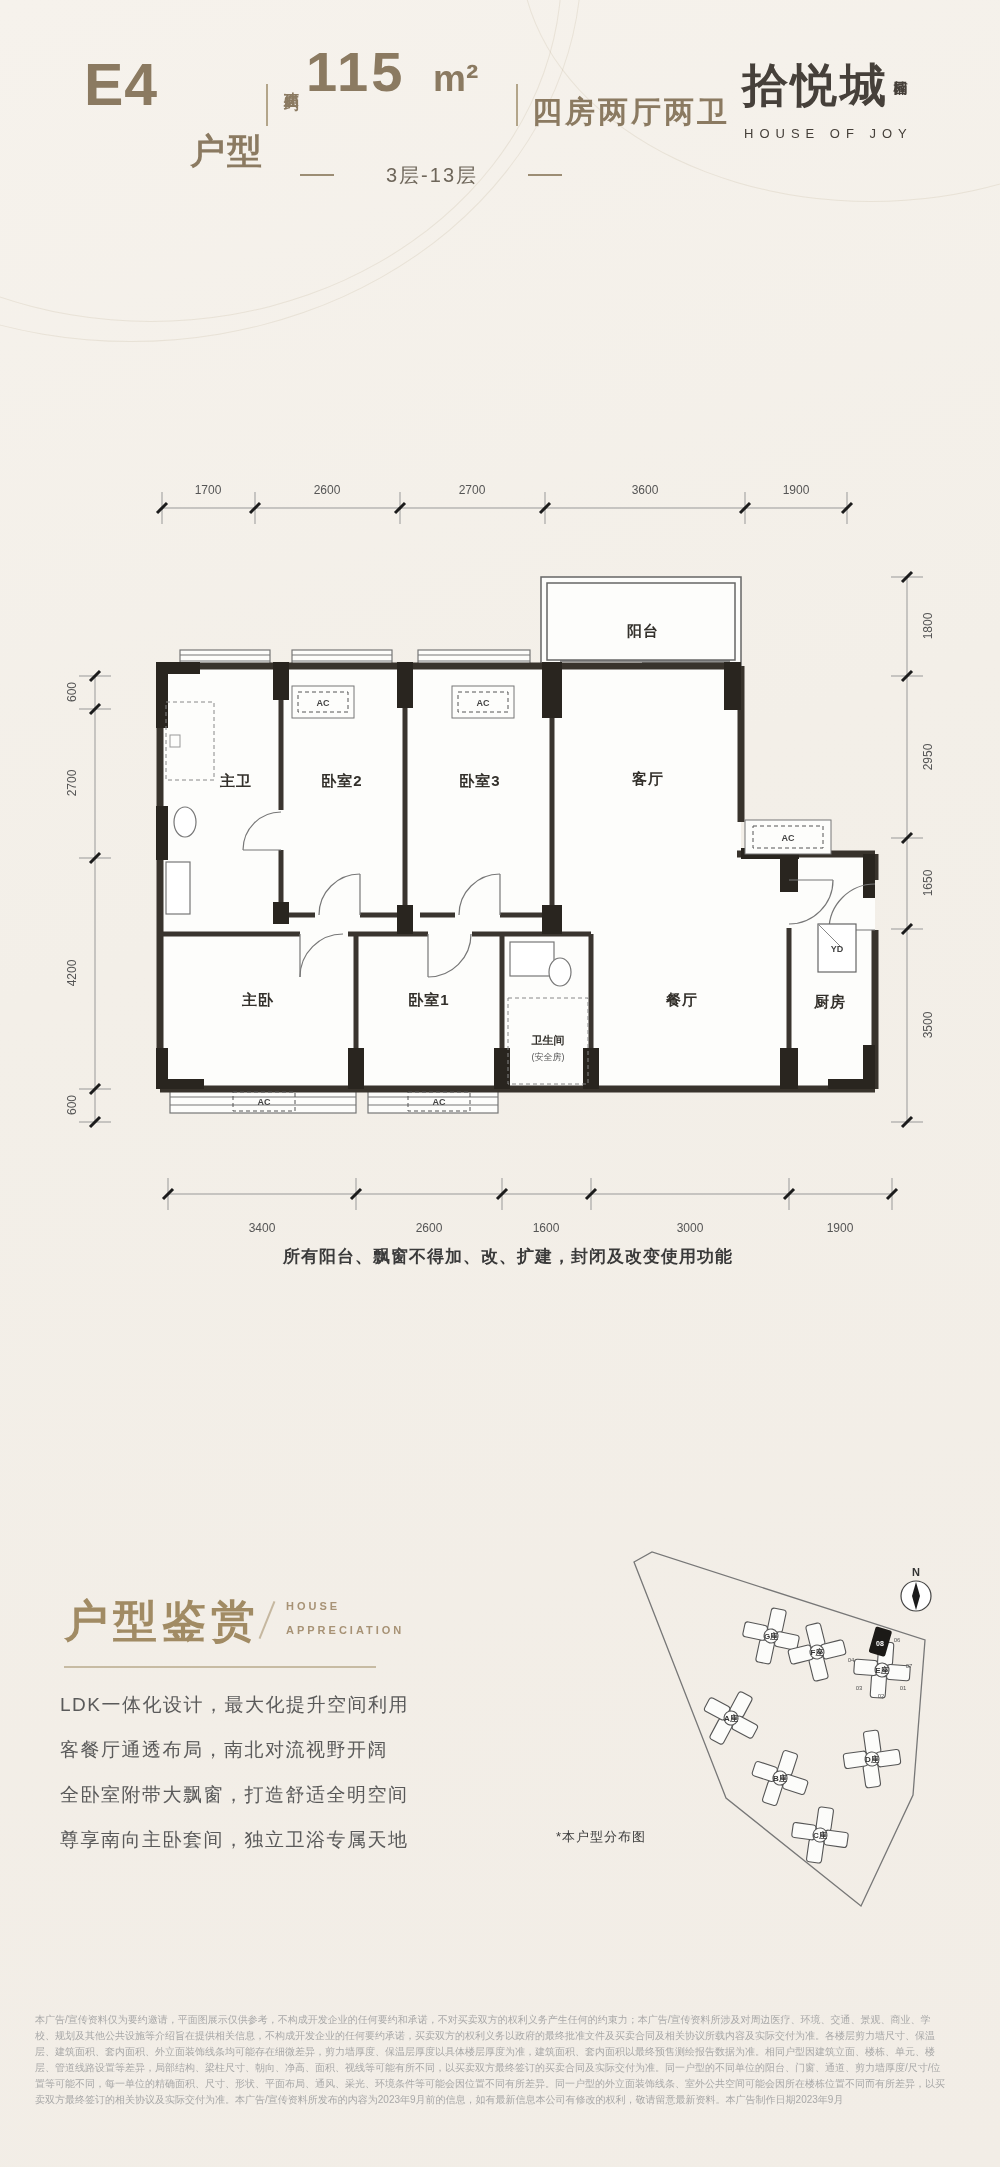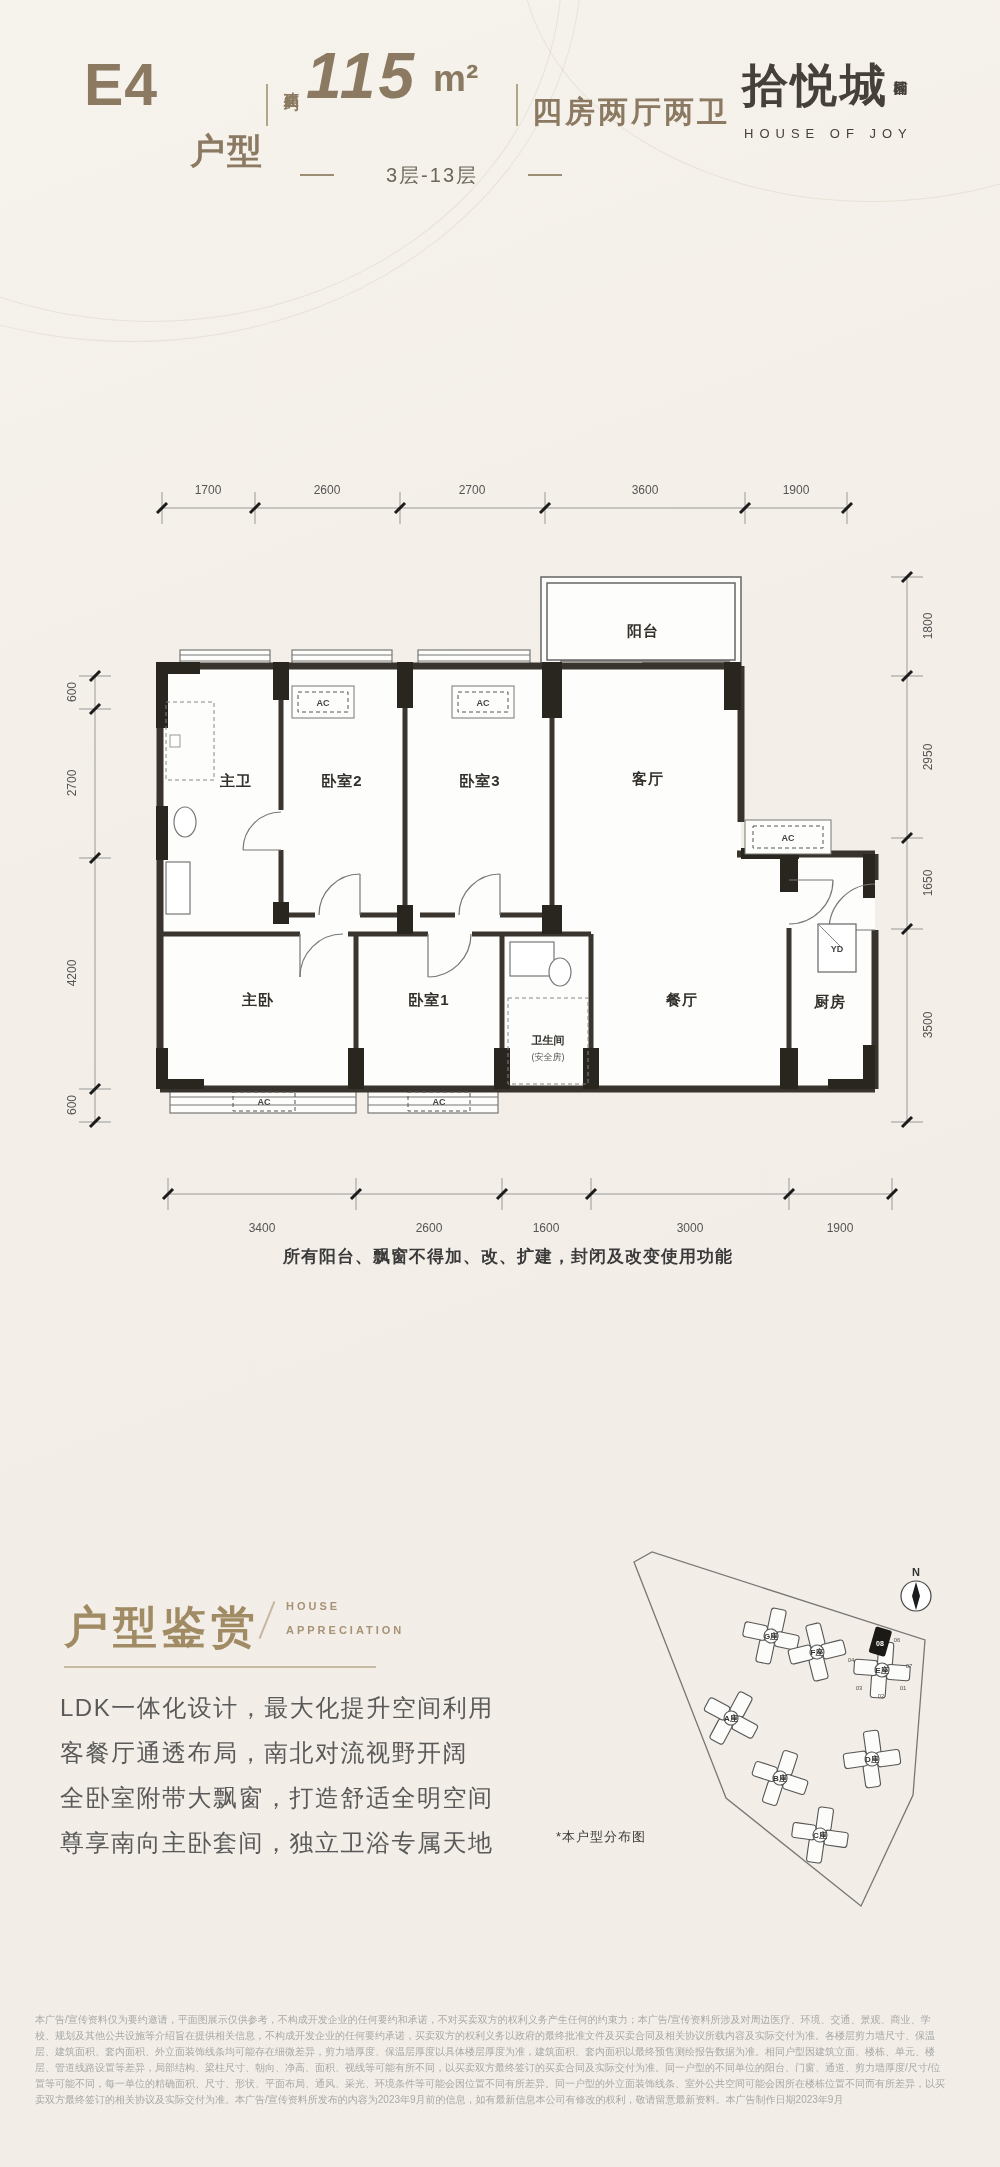--- a/index.html
+++ b/index.html
@@ -10,34 +10,34 @@
   .abs{position:absolute;}
   .gold{color:#8b7a61;}
   .dark{color:#46403a;}
 
   
   .e4{font-size:59px;font-weight:700;letter-spacing:1px;line-height:1;}
   .ut{font-size:35px;font-weight:600;letter-spacing:2px;}
   .vdiv{width:2px;background:#b3a58a;}
   .vstack{writing-mode:vertical-rl;text-orientation:upright;font-size:15px;line-height:1.1;
     letter-spacing:2px;font-weight:600;}
-  .a115{font-size:64px;font-weight:600;letter-spacing:3px;line-height:1;font-style:italic;}
+  .a115{font-size:56px;font-weight:600;letter-spacing:3px;line-height:1;}
   .aunit{font-size:37px;font-weight:600;}
   .desc{font-size:30px;font-weight:700;letter-spacing:3px;}
   .brandcn{font-size:46px;font-weight:700;letter-spacing:3px;line-height:1;}
   .brandsub{writing-mode:vertical-rl;text-orientation:upright;font-size:14px;font-weight:700;line-height:1;}
   .branden{font-size:13px;font-weight:500;letter-spacing:6px;}
   .frange{font-size:20px;color:#6e665a;letter-spacing:2px;}
   .fdash{height:2px;background:#9c8d74;}
 
   
   .appr-title{font-size:44px;font-weight:700;letter-spacing:5px;color:#a18b64;}
   .appr-sub{font-size:11px;letter-spacing:3px;color:#a79275;font-weight:600;}
   .appr-line{height:2px;background:#c7bba3;}
-  .appr-point{font-size:24px;color:#5a5a5a;letter-spacing:1.5px;font-weight:500;white-space:nowrap;}
+  .appr-point{font-size:19px;color:#5a5a5a;letter-spacing:1.5px;font-weight:500;white-space:nowrap;}
   .slash{width:2px;height:40px;background:rgba(161,139,100,.55);transform:rotate(22deg);}
 
   .caption{font-size:13px;color:#3c3c3c;letter-spacing:1px;}
   .discl{width:932px;font-size:10px;line-height:16px;color:#a8a8a8;letter-spacing:0px;}
   .discl div{white-space:nowrap;overflow:hidden;}
 
   svg text{font-family:"Liberation Sans","DejaVu Sans",sans-serif;}
   .dim{font-size:12px;fill:#555;}
   .room{font-size:15px;font-weight:600;fill:#33302b;letter-spacing:1px;}
   .room-s{font-size:11px;fill:#33302b;font-weight:600;}
@@ -305,21 +305,21 @@
     <text class="room" x="228" y="555" text-anchor="middle">主卧</text>
     <text class="room" x="399" y="555" text-anchor="middle">卧室1</text>
     <text class="room-s" x="518" y="594" text-anchor="middle">卫生间</text>
     <text class="unum" style="font-size:9px;" x="518" y="610" text-anchor="middle">(安全房)</text>
     <text class="room" x="652" y="555" text-anchor="middle">餐厅</text>
     <text class="room" x="800" y="557" text-anchor="middle">厨房</text>
 
     <text class="note" x="478" y="812" text-anchor="middle">所有阳台、飘窗不得加、改、扩建，封闭及改变使用功能</text>
   </svg>
 
-  <div class="abs appr-title" style="left:64px;top:1592px;margin-top:6px;">户型鉴赏</div>
+  <div class="abs appr-title" style="left:64px;top:1592px;">户型鉴赏</div>
   <div class="abs slash" style="left:266px;top:1600px;"></div>
   <div class="abs appr-sub" style="left:286px;top:1600px;">HOUSE</div>
   <div class="abs appr-sub" style="left:286px;top:1624px;">APPRECIATION</div>
   <div class="abs appr-line" style="left:64px;top:1666px;width:312px;"></div>
 
   <div class="abs appr-point" style="left:60px;top:1692px;">LDK一体化设计，最大化提升空间利用</div>
   <div class="abs appr-point" style="left:60px;top:1737px;">客餐厅通透布局，南北对流视野开阔</div>
   <div class="abs appr-point" style="left:60px;top:1782px;">全卧室附带大飘窗，打造舒适全明空间</div>
   <div class="abs appr-point" style="left:60px;top:1827px;">尊享南向主卧套间，独立卫浴专属天地</div>
 

